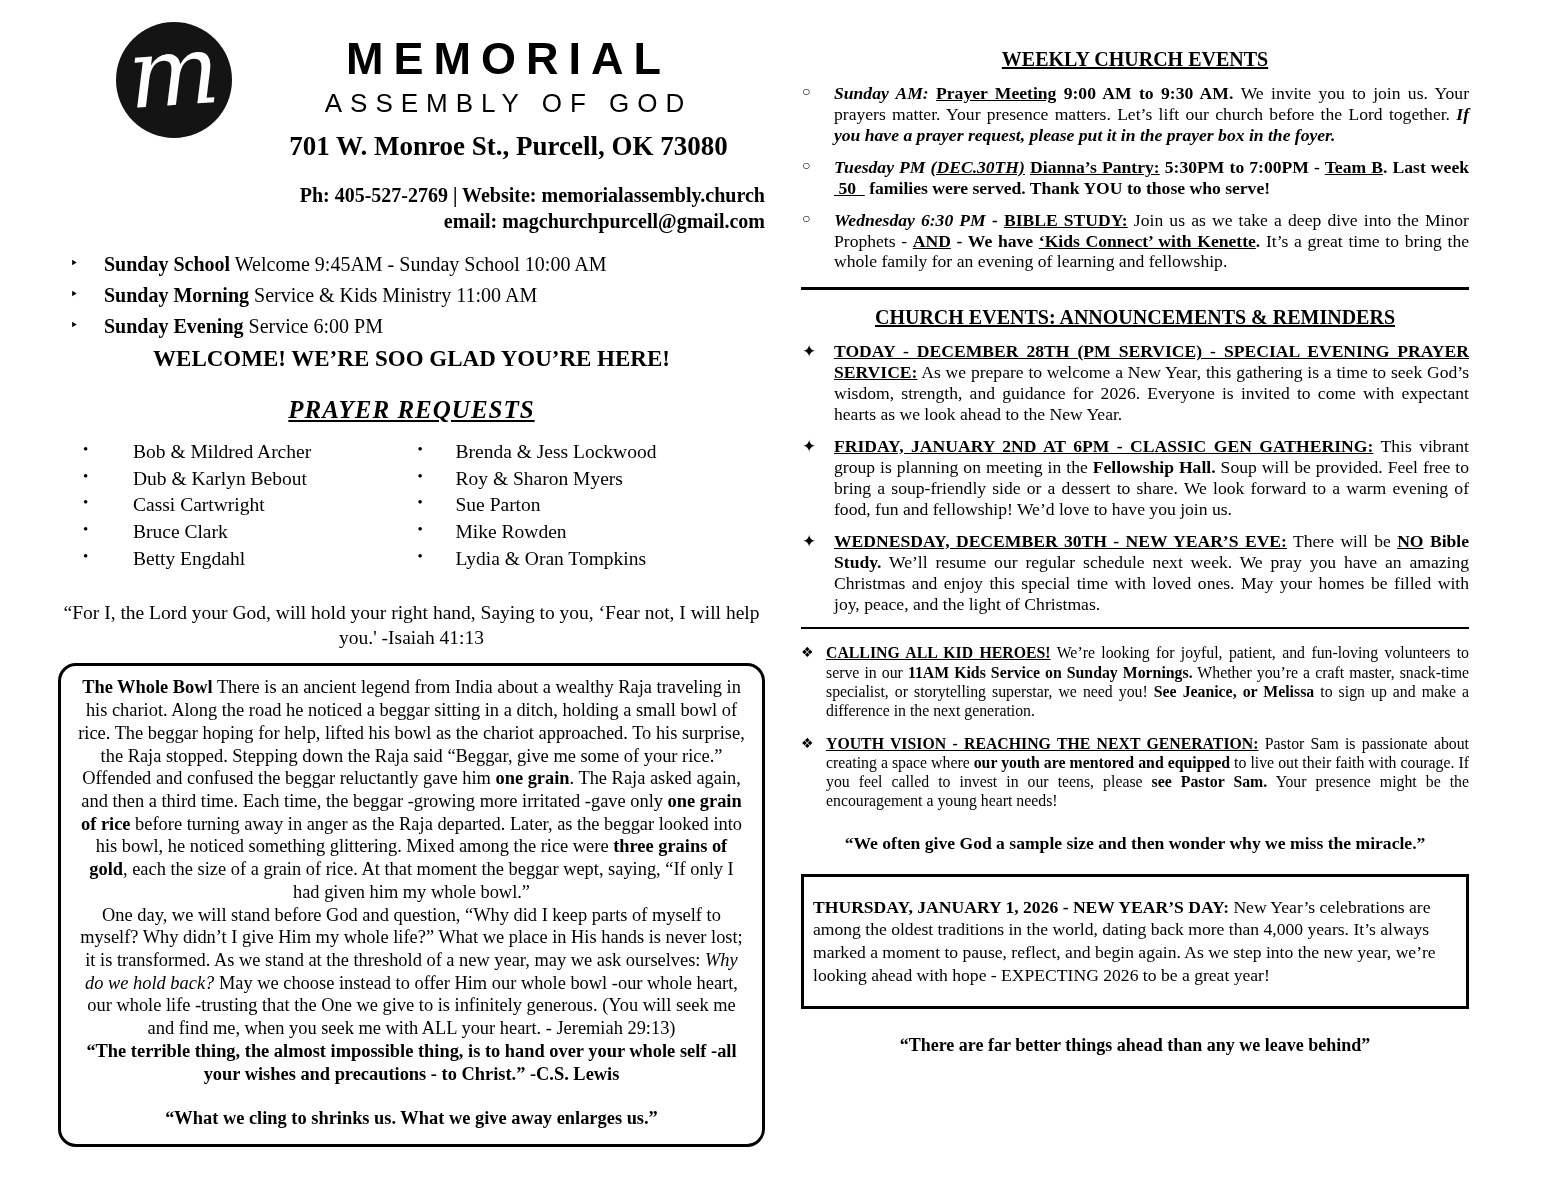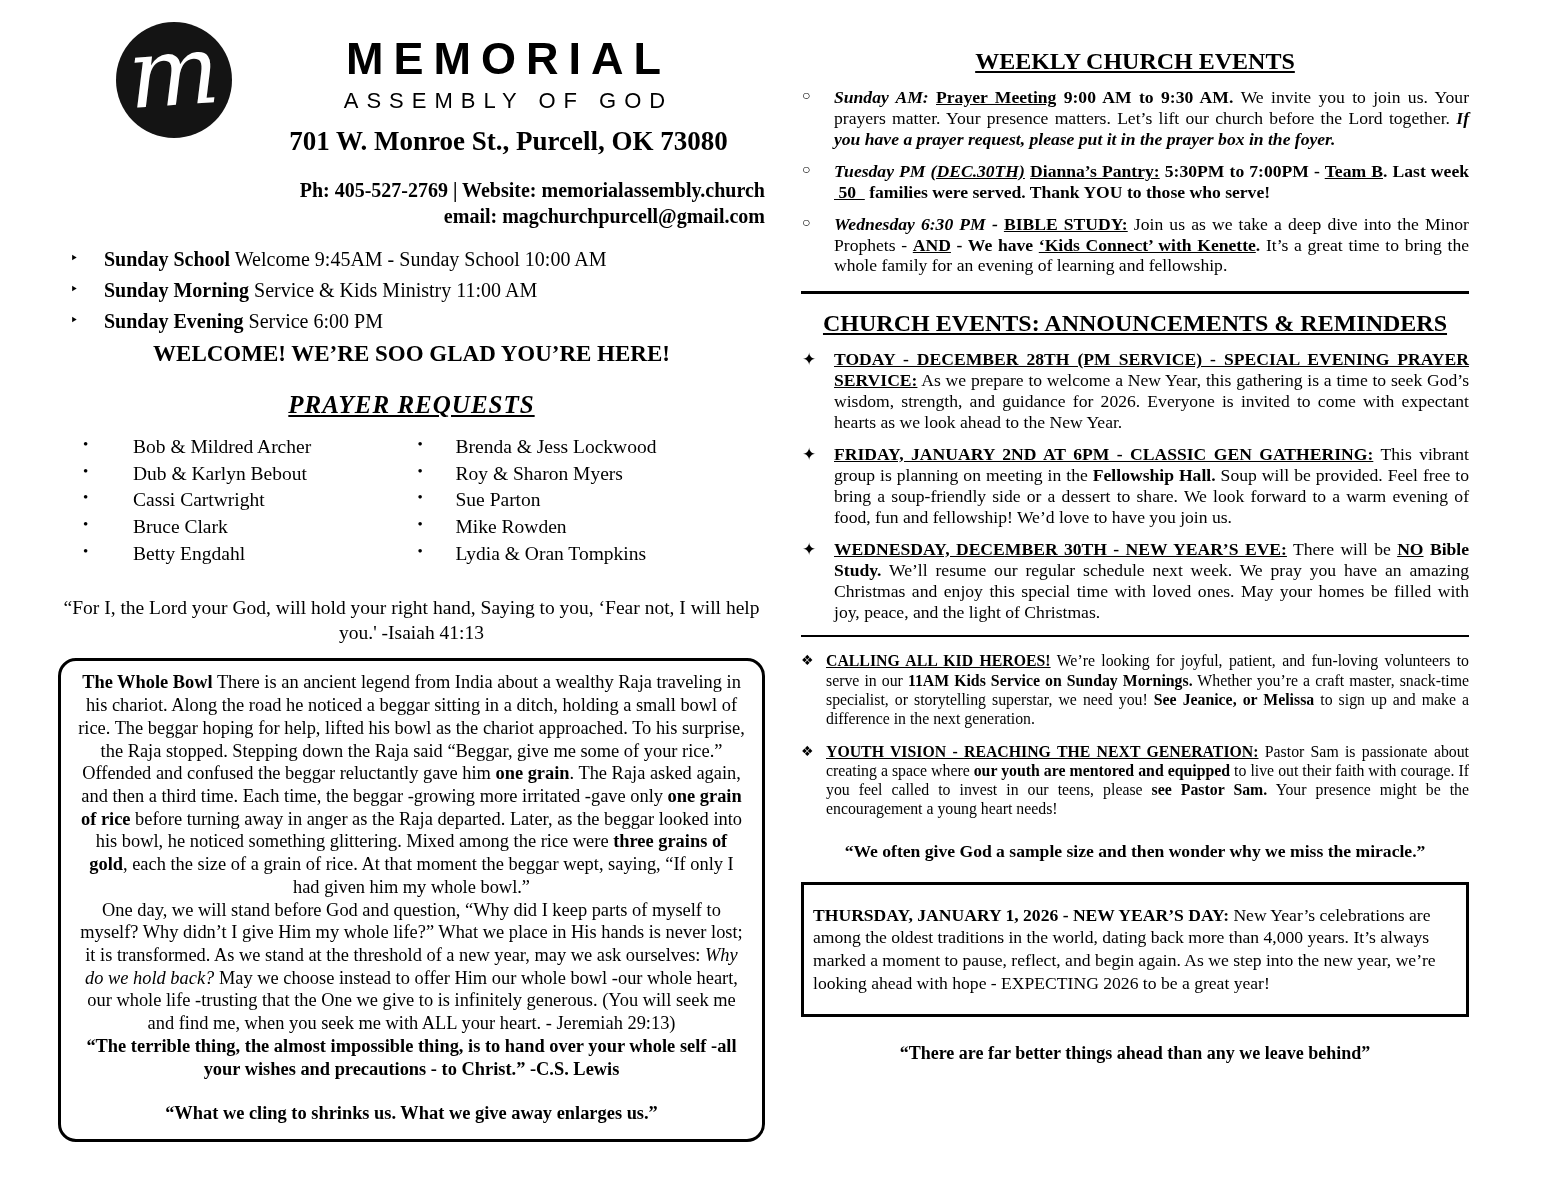--- a/index.html
+++ b/index.html
@@ -16,21 +16,21 @@
   
   .col-left{width:707px;flex:none;}
   .org-header{display:flex;align-items:flex-start;margin-left:58px;}
   .logo-circle{width:116px;height:116px;border-radius:50%;background:#141414;
     display:flex;align-items:center;justify-content:center;flex:none;margin-top:6px;}
   .logo-m{font-family:"DejaVu Serif",serif;font-style:italic;color:#fff;font-size:96px;
     line-height:1;transform:translateY(-8px) rotate(-4deg);}
   .org-text{margin-left:20px;flex:1;text-align:center;padding-top:20px;}
   .org-name{font-family:"Liberation Sans","DejaVu Sans",sans-serif;font-weight:bold;
     font-size:45px;letter-spacing:10px;line-height:1;}
-  .org-subtitle{font-family:"Liberation Sans","DejaVu Sans",sans-serif;font-size:22px;
+  .org-subtitle{font-family:"Liberation Sans","DejaVu Sans",sans-serif;font-size:26px;
     letter-spacing:8px;margin-top:7px;}
   .org-address{font-weight:bold;font-size:27px;margin-top:12px;}
   .contact{margin-top:20px;text-align:right;font-weight:bold;font-size:20px;line-height:1.32;}
   .services{list-style:none;margin:18px 0 0 0;padding:0;font-size:20px;}
   .services li{position:relative;padding-left:46px;margin-bottom:8px;}
   .services .marker{position:absolute;left:12px;top:2px;font-size:14px;}
   .pastor-line{text-align:center;font-weight:bold;font-size:21px;margin-top:22px;}
   .date-line{text-align:center;font-weight:bold;font-size:22px;margin-top:14px;}
   .welcome-line{text-align:center;font-weight:bold;font-size:23px;margin-top:7px;}
   .prayer-title{text-align:center;font-weight:bold;font-style:italic;text-decoration:underline;
@@ -44,21 +44,21 @@
   .pcol2 .marker{position:absolute;left:6px;top:0;font-size:15px;}
   .verse{margin-top:26px;text-align:center;font-size:19.5px;line-height:1.3;}
   .story-box{margin-top:13px;border:3px solid #000;border-radius:18px;
     padding:10px 16px 14px;text-align:center;font-size:18.4px;line-height:1.235;}
   .story-box p{margin:0;}
   .story-quote{font-weight:bold;}
   .story-quote.last{margin-top:22px;}
 
   
   .col-right{width:668px;flex:none;margin-left:36px;padding-top:32px;}
-  .section-title{text-align:center;font-weight:bold;text-decoration:underline;font-size:24px;}
+  .section-title{text-align:center;font-weight:bold;text-decoration:underline;font-size:20px;}
   .r-list{margin-top:12px;}
   .r-item{position:relative;padding-left:33px;font-size:17.6px;line-height:1.19;
     margin-bottom:11px;text-align:justify;}
   .r-item .marker{position:absolute;left:1px;top:1px;}
   .marker-circle{font-size:14px;font-weight:bold;}
   .marker-star{font-size:17px;}
   .marker-diamond{font-size:14px;top:2px;}
   .ministry .r-item{font-size:15.8px;line-height:1.22;padding-left:25px;margin-bottom:13px;}
   .ministry .marker{left:0;}
   .rule{border:none;border-top:3px solid #000;margin:15px 0 16px 0;}

